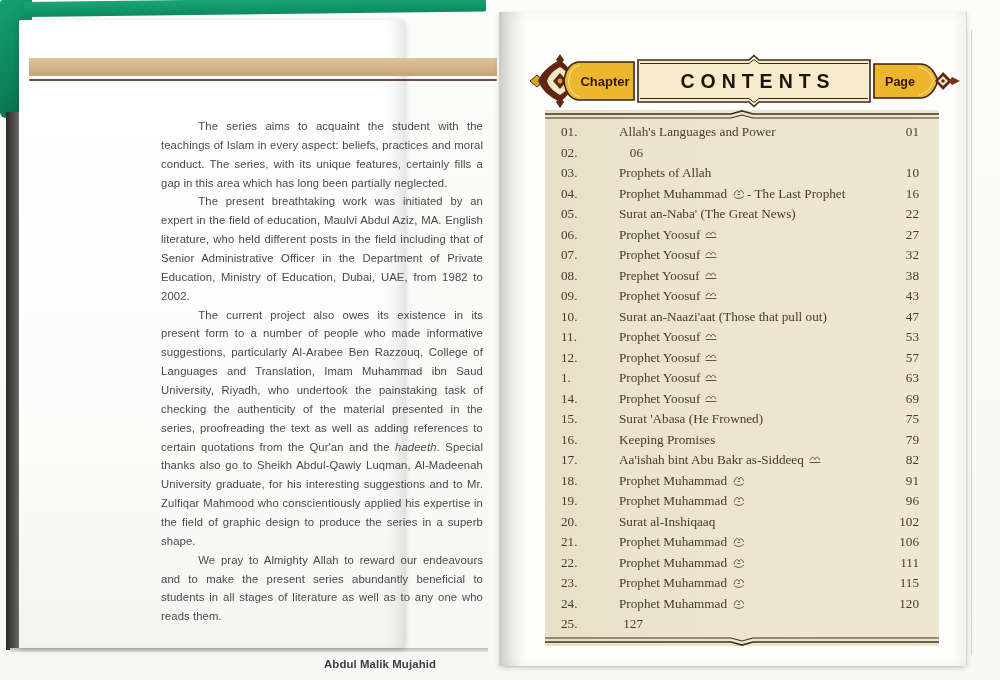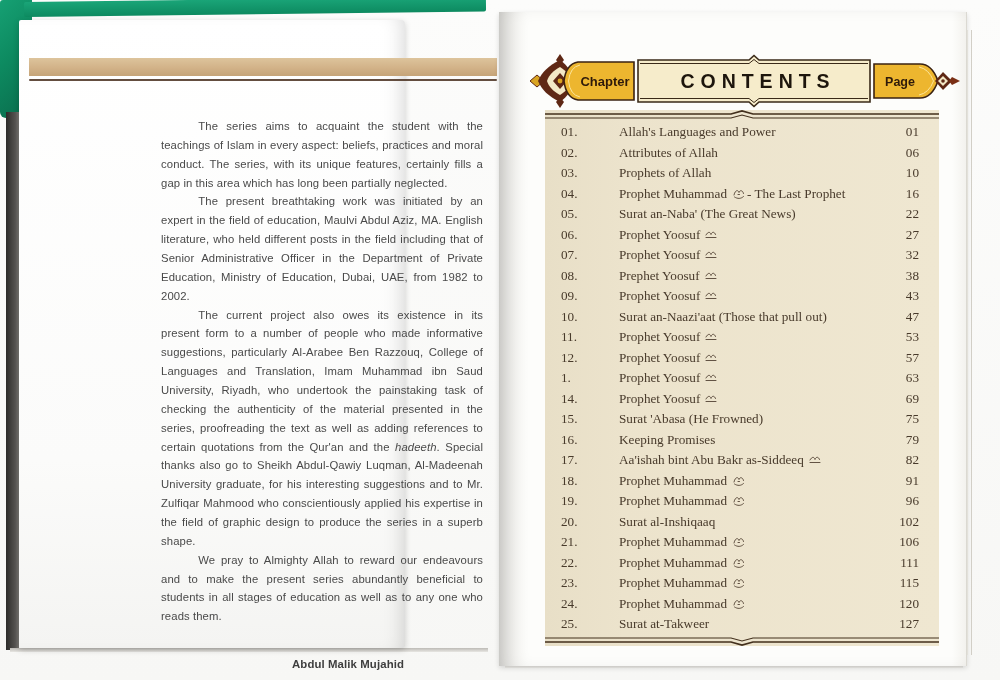--- a/index.html
+++ b/index.html
@@ -54,21 +54,21 @@
     position:absolute;left:142px;top:97px;width:322px;
     font-size:11.3px;line-height:1.67;color:#494949;
     text-align:justify;letter-spacing:.1px;
   }
   .preface p{margin:0;text-indent:3.3em;}
   .preface .ital{font-style:italic;}
   .signature{
     margin-top:27px;margin-left:131px;text-indent:0;
     font-size:11.4px;line-height:1.95;color:#4a4a4a;
   }
-  .signature .sig-name{font-weight:bold;color:#3e3e3e;}
+  .signature .sig-name{font-weight:bold;color:#3e3e3e;margin-left:32px;}
 
   
   .right-page{
     position:absolute;left:499px;top:12px;width:467px;height:654px;
     background:linear-gradient(90deg,#f4f3ef 0%,#fdfdfb 6%,#fdfdfb 97%,#f3f2ee 100%);
     box-shadow:inset 20px 0 26px -18px rgba(0,0,0,.30), 0 2px 5px rgba(0,0,0,.14);
     border-right:1px solid #dbd9d2;
   }
   .page-stack{
     position:absolute;left:967px;top:30px;width:3px;height:625px;
@@ -111,21 +111,21 @@
 
   <div class="left-page">
     <div class="accent-band"></div>
     <div class="accent-line"></div>
 
     <div class="preface">
       <div id="paragraphs">
           <p><span>The series aims to acquaint the student with the teachings of Islam in every aspect: beliefs, practices and moral conduct. The series, with its unique features, certainly fills a gap in this area which has long been partially neglected.</span></p>
           <p><span>The present breathtaking work was initiated by an expert in the field of education, Maulvi Abdul Aziz, MA. English literature, who held different posts in the field including that of Senior Administrative Officer in the Department of Private Education, Ministry of Education, Dubai, UAE, from 1982 to 2002.</span></p>
           <p><span>The current project also owes its existence in its present form to a number of people who made informative suggestions, particularly Al-Arabee Ben Razzouq, College of Languages and Translation, Imam Muhammad ibn Saud University, Riyadh, who undertook the painstaking task of checking the authenticity of the material presented in the series, proofreading the text as well as adding references to certain quotations from the Qur'an and the </span><span class="ital">hadeeth</span><span>. Special thanks also go to Sheikh Abdul-Qawiy Luqman, Al-Madeenah University graduate, for his interesting suggestions and to Mr. Zulfiqar Mahmood who conscientiously applied his expertise in the field of graphic design to produce the series in a superb shape.</span></p>
-          <p><span>We pray to Almighty Allah to reward our endeavours and to make the present series abundantly beneficial to students in all stages of education as well as to any one who reads them.</span></p>
+          <p><span>We pray to Almighty Allah to reward our endeavours and to make the present series abundantly beneficial to students in all stages of literature as well as to any one who reads them.</span></p>
         </div>
       <div class="signature">
         <div class="sig-name">Abdul Malik Mujahid</div>
         <div>Jumaada al-Ukhra, 1430 AH.</div>
 
       </div>
     </div>
   </div>
 
   <div class="right-page">
@@ -175,21 +175,20 @@
         <path d="M0 8 L186 8 L197 5 L208 8 L394 8" fill="none" stroke="#43301d" stroke-width="1.2"></path>
       </svg>
       <div class="toc" id="toc">
           <div class="toc-row">
             <span class="toc-num">01.</span>
             <span class="toc-title"><span>Allah's Languages and Power</span></span>
             <span class="toc-page">01</span>
           </div>
           <div class="toc-row">
             <span class="toc-num">02.</span>
-            <span class="toc-title"><span>Attributes of Allah</span></span>
             <span class="toc-page">06</span>
           </div>
           <div class="toc-row">
             <span class="toc-num">03.</span>
             <span class="toc-title"><span>Prophets of Allah</span></span>
             <span class="toc-page">10</span>
           </div>
           <div class="toc-row">
             <span class="toc-num">04.</span>
             <span class="toc-title"><span>Prophet Muhammad</span><svg class="honorific" width="13" height="11" viewBox="0 0 13 11">
@@ -354,21 +353,20 @@
             <span class="toc-num">24.</span>
             <span class="toc-title"><span>Prophet Muhammad</span><svg class="honorific" width="13" height="11" viewBox="0 0 13 11">
                 <g fill="none" stroke="#4a3a2c" stroke-width="1" stroke-linecap="round" opacity="0.85">
                   <path d="M2 7 C3 2 6 1.5 7 4.5 C8 1.5 11 2.5 11.5 5.5 M2.5 9 C5.5 11 9 11 11.5 8.5 M6 6.5 L7.5 6.5"></path>
                 </g>
               </svg></span>
             <span class="toc-page">120</span>
           </div>
           <div class="toc-row">
             <span class="toc-num">25.</span>
-            <span class="toc-title"><span>Surat at-Takweer</span></span>
             <span class="toc-page">127</span>
           </div>
         </div>
       <svg class="panel-border bottom" viewBox="0 0 394 12">
         <path d="M0 4 L186 4 L197 7 L208 4 L394 4" fill="none" stroke="#43301d" stroke-width="1.2"></path>
         <path d="M0 8 L186 8 L197 11 L208 8 L394 8" fill="none" stroke="#43301d" stroke-width="1.7"></path>
       </svg>
     </div>
   </div>
 

